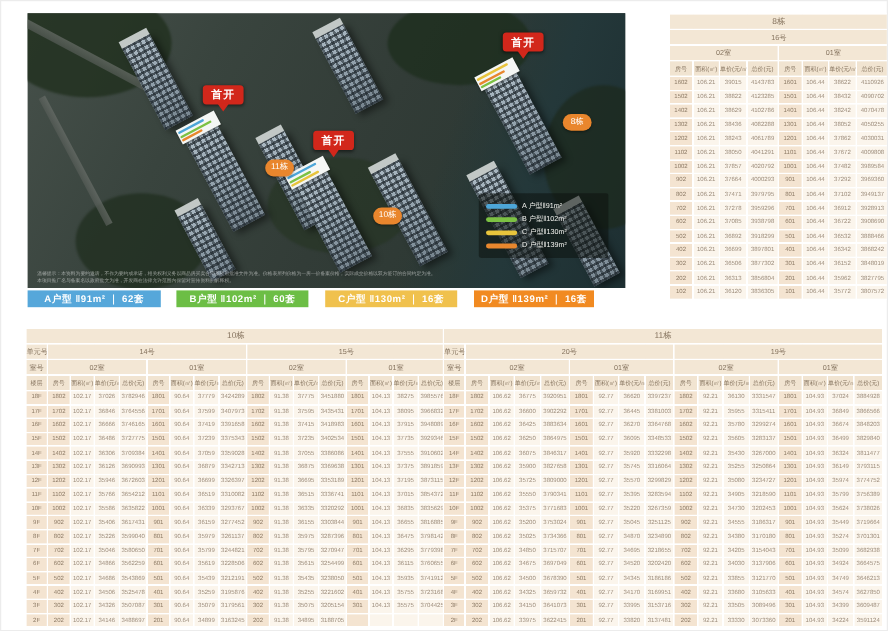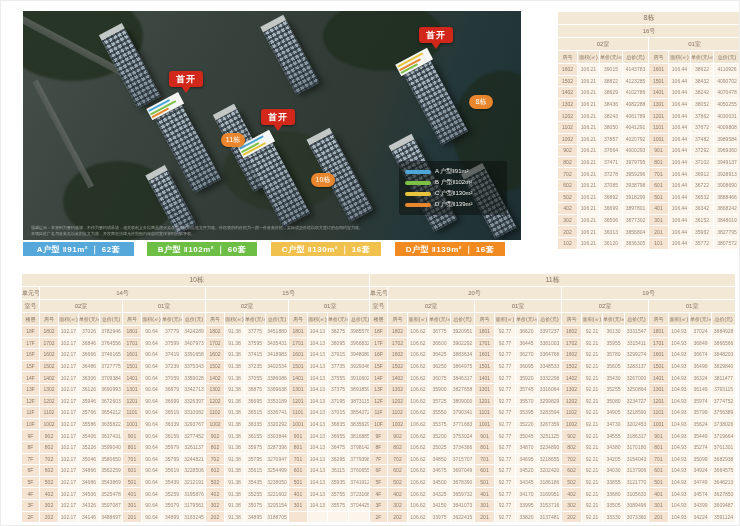--- a/index.html
+++ b/index.html
@@ -139,21 +139,21 @@
 
     <div class="disclaimer">
       <div>温馨提示：本资料为要约邀请，不作为要约或承诺，相关权利义务以商品房买卖合同及政府批准文件为准。价格表所列价格为一房一价备案价格，实际成交价格以双方签订的合同约定为准。</div>
       <div>本项目推广名与备案名以政府批文为准，开发商在法律允许范围内保留对宣传资料的解释权。</div>
     </div>
   </div>
 
   <div class="bar" style="left:22px;width:111px;background:#56a7da;">A户型 ‖91m² ｜ 62套</div>
   <div class="bar" style="left:146px;width:110px;background:#6cbe45;">B户型 ‖102m² ｜ 60套</div>
   <div class="bar" style="left:270px;width:110px;background:#f0c14d;">C户型 ‖130m² ｜ 16套</div>
-  <div class="bar" style="left:394px;width:110px;background:#f18a21;">D户型 ‖139m² ｜ 16套</div>
+  <div class="bar" style="left:394px;width:100px;background:#f18a21;">D户型 ‖139m² ｜ 16套</div>
 
   <div class="tblwrap" id="t8wrap">
     <table class="ptable">
       <colgroup>
         <col style="width:20px">
           <col style="width:22px">
           <col style="width:23px">
           <col style="width:26px">
         <col style="width:20px">
           <col style="width:22px">

